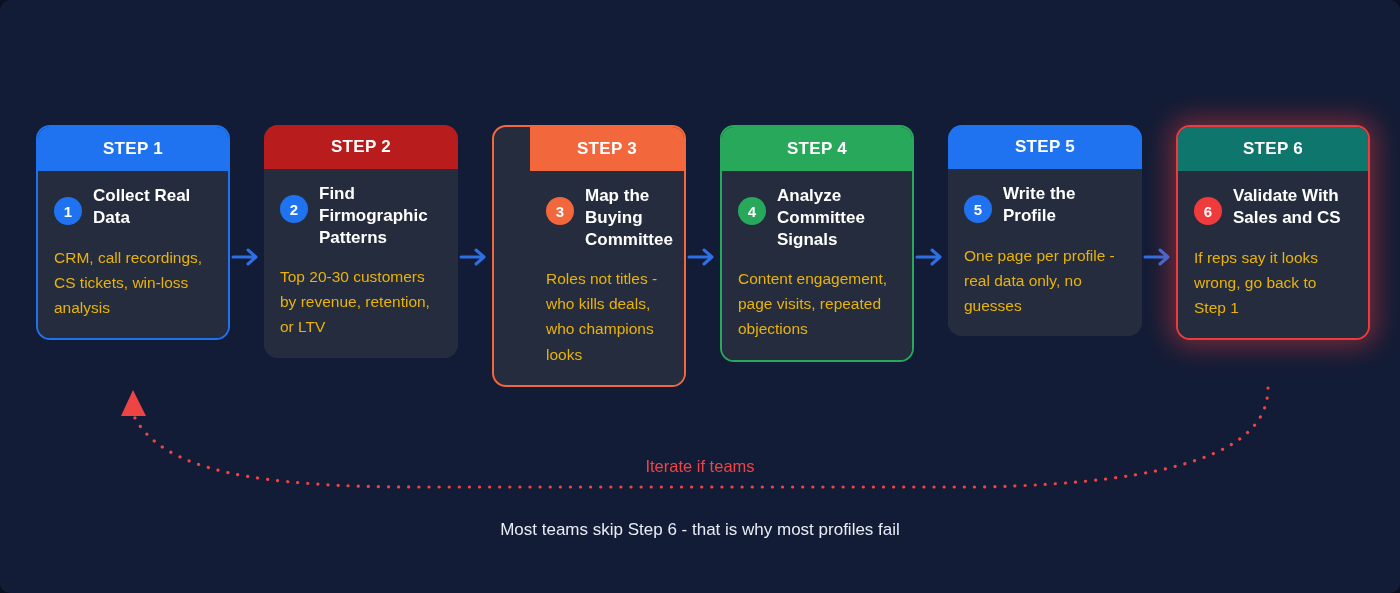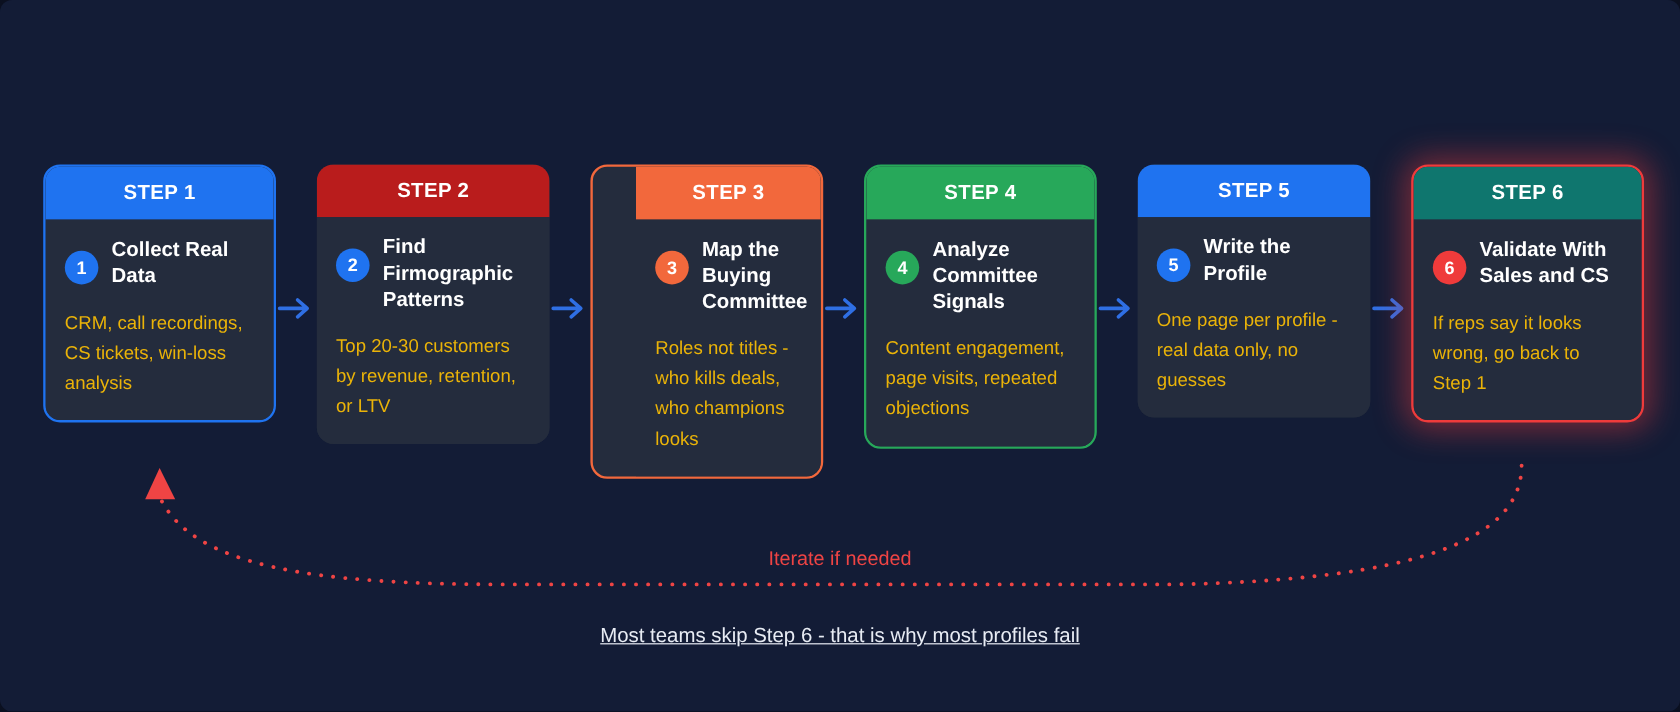--- a/index.html
+++ b/index.html
@@ -32,21 +32,20 @@
     justify-content: space-between;
   }
   .step-card {
     position: relative;
     width: 194px;
     border-radius: 14px;
     overflow: hidden;
     background: #242c3d;
     box-sizing: border-box;
     flex: 0 0 194px;
-    margin-top: 12px;
   }
   .step-card.bordered {
     border: 2px solid transparent;
     padding: 0;
   }
   .card-header {
     height: 44px;
     line-height: 44px;
     text-align: center;
     font-size: 17px;
@@ -119,21 +118,20 @@
     color: #ef4444;
   }
   #footer-note {
     position: absolute;
     left: 0;
     top: 520px;
     width: 1400px;
     text-align: center;
     font-size: 17px;
     color: #e8ecf4;
-    text-decoration: underline;
   }
 </style>
 </head>
 <body>
 
 <div id="canvas">
 
   <div id="cards-row">
       <div class="step-card bordered" style="border: 2px solid rgb(31, 115, 240);">
         <div class="card-header" style="background: rgb(31, 115, 240);">STEP 1</div>
@@ -220,17 +218,17 @@
           <div class="card-desc">If reps say it looks wrong, go back to Step 1</div>
         </div>
       </div>
     </div>
 
   <svg id="feedback-loop" viewBox="0 0 1400 130" width="1400" height="130">
     <path id="loop-path" d="M 1268 8 C 1268 70, 1180 103, 980 107 L 420 107 C 260 107, 160 92, 133 34" fill="none" stroke="#ef4444" stroke-width="3.2" stroke-linecap="round" stroke-dasharray="0.1 10"></path>
     <polygon id="loop-arrowhead" points="133,10 121,36 146,36" fill="#ef4444"></polygon>
   </svg>
 
-  <div id="iterate-label">Iterate if needed</div>
+  <div id="iterate-label">Iterate if teams</div>
 
   <div id="footer-note">Most teams skip Step 6 - that is why most profiles fail</div>
 
 </div>
 
 </body></html>

